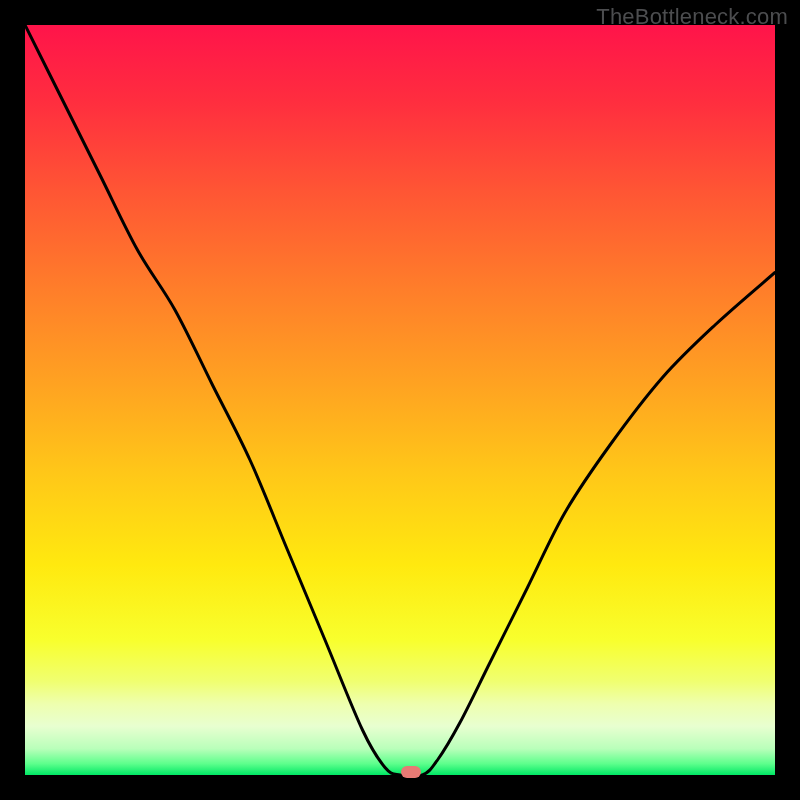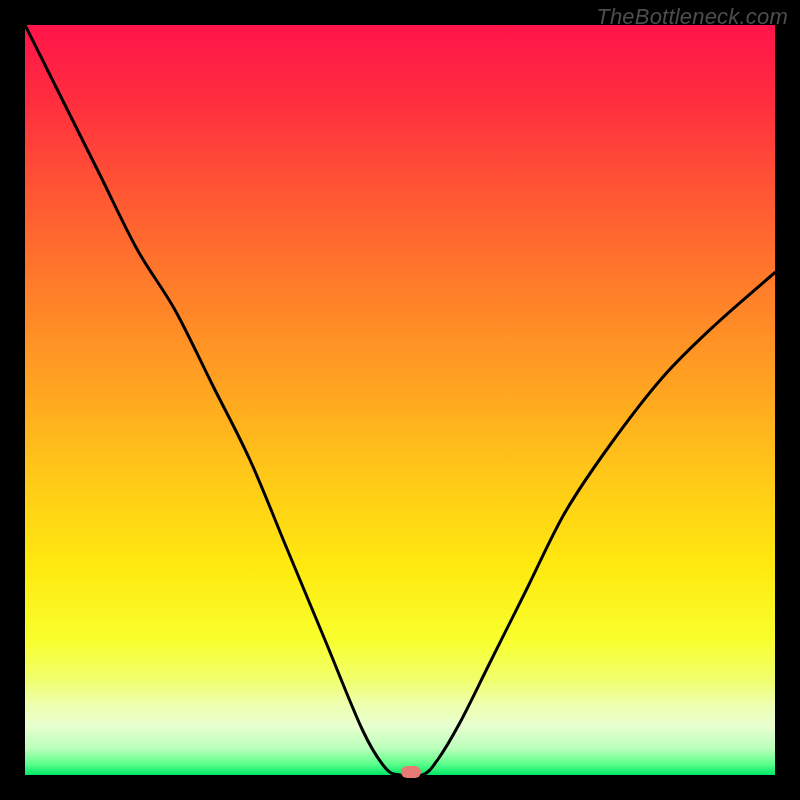--- a/index.html
+++ b/index.html
@@ -18,21 +18,20 @@
     background: #000;
   }
   .watermark {
     position: absolute;
     top: 4px;
     right: 12px;
     color: #4c4d4f;
     font-size: 22px;
     letter-spacing: 0.2px;
     font-weight: 500;
-    font-style: italic;
   }
   svg.plot {
     position: absolute;
     left: 25px;
     top: 25px;
     width: 750px;
     height: 750px;
     display: block;
   }
   .marker {

